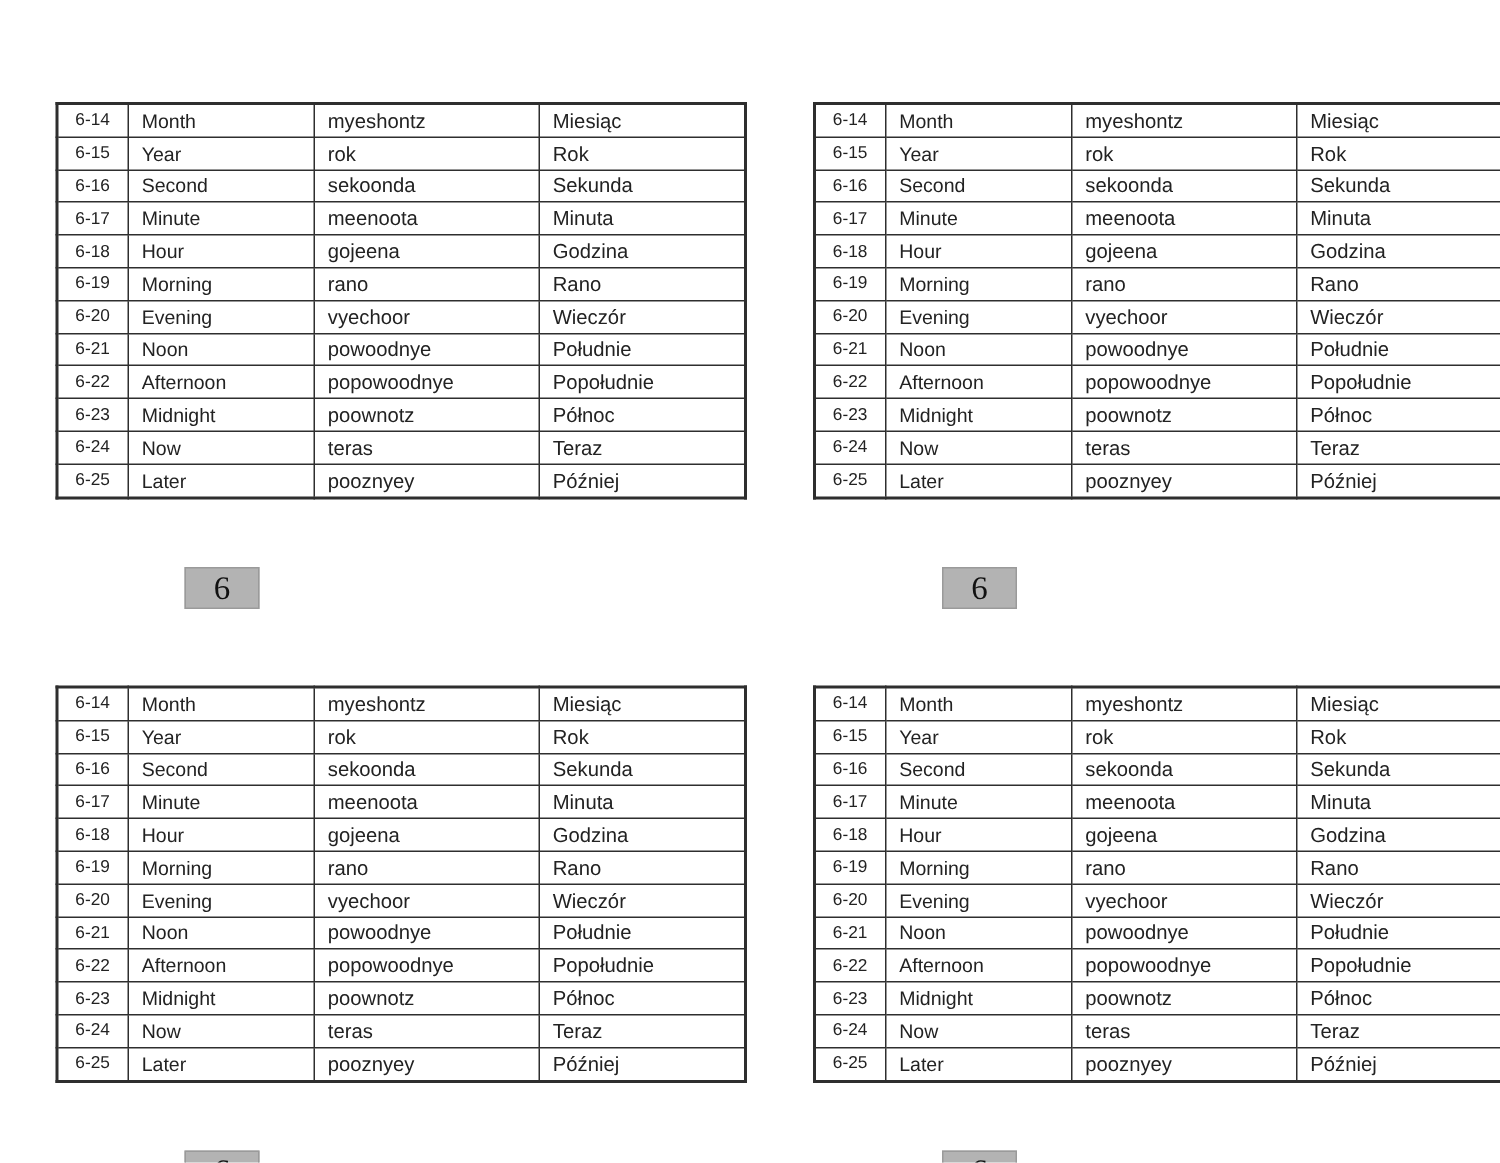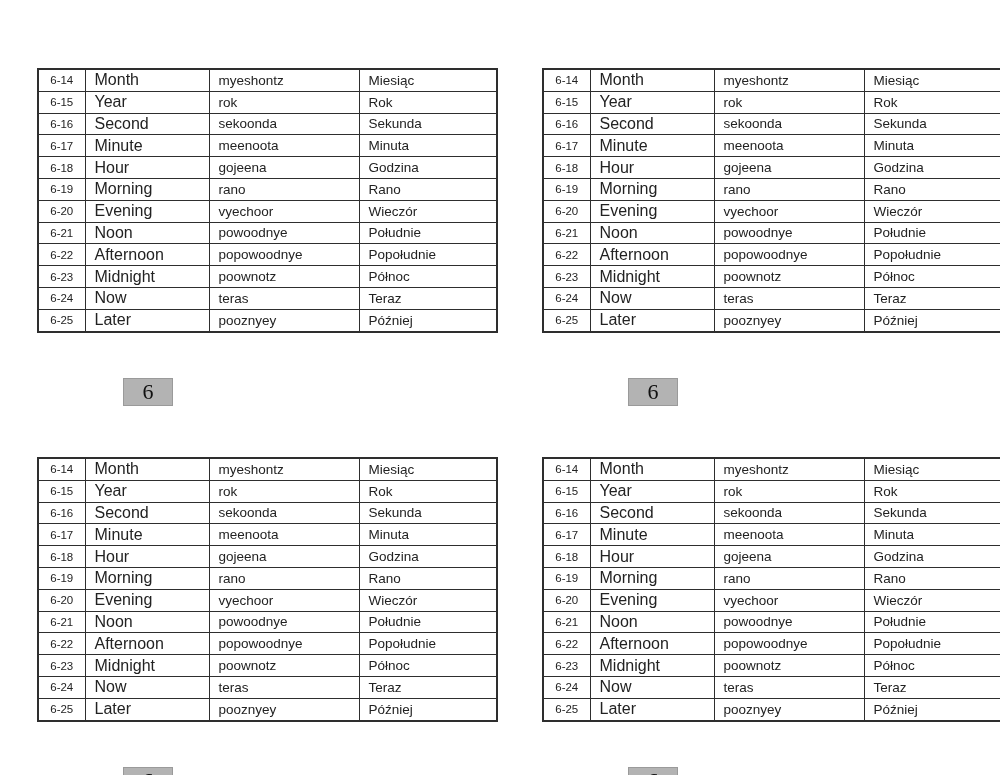--- a/index.html
+++ b/index.html
@@ -45,21 +45,21 @@
   col.c-english  { width: 124px; }
   col.c-phonetic { width: 150px; }
   col.c-polish   { width: 138px; }
 
   td.code {
     text-align: center;
     font-size: 11.5px;
   }
   td.english {
     padding-left: 9px;
-    font-size: 16px;
+    font-size: 13px;
   }
   td.phonetic, td.polish {
     padding-left: 9px;
     font-size: 13.5px;
   }
 
   .page-number-box {
     margin-top: 45px;
     margin-left: 86px;
     width: 50px;

